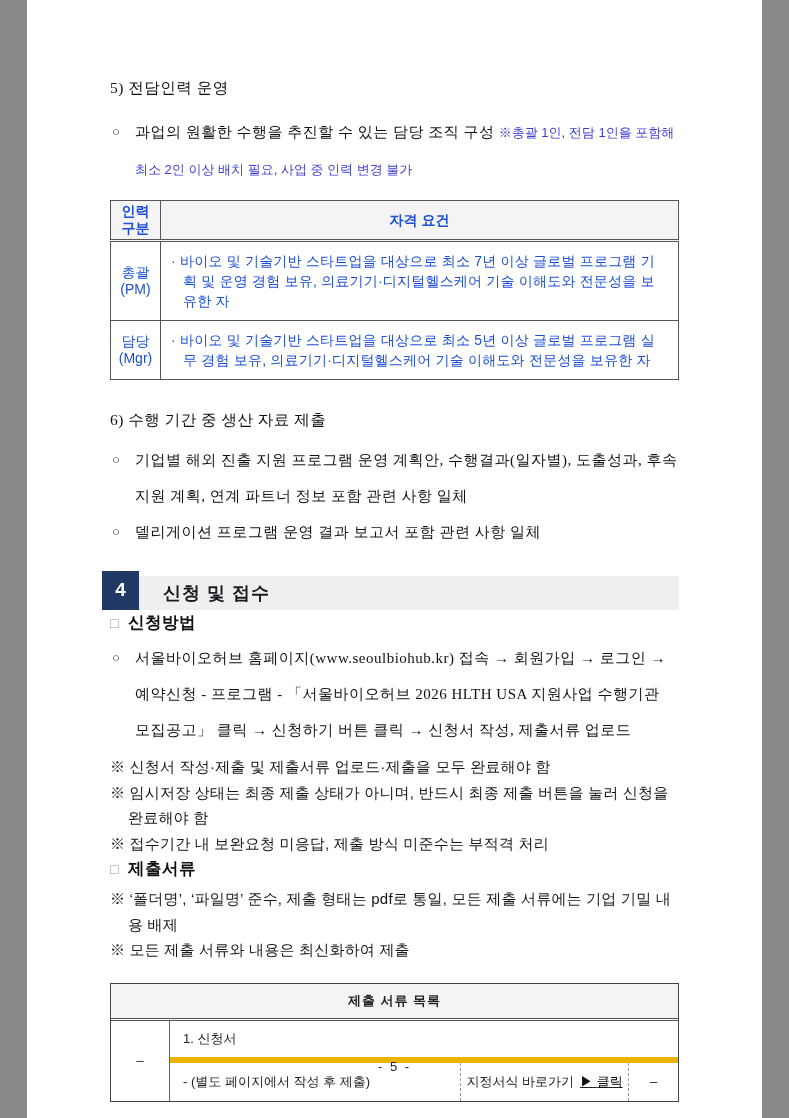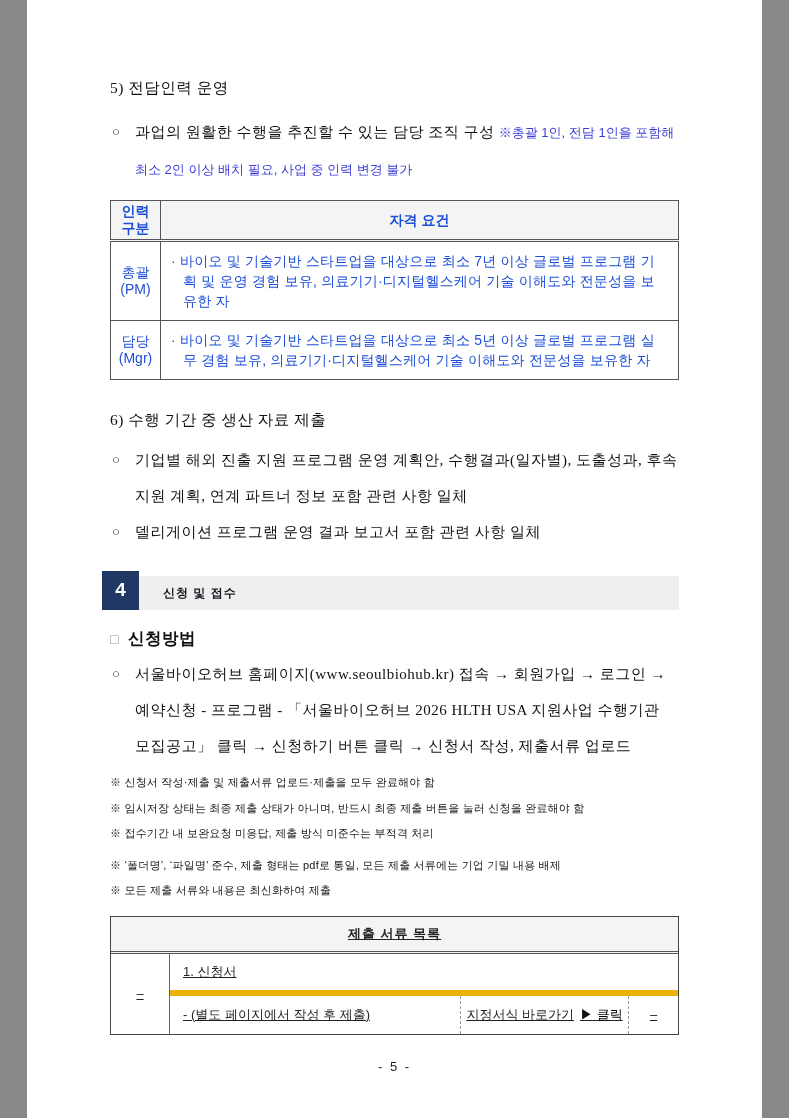--- a/index.html
+++ b/index.html
@@ -92,60 +92,59 @@
     background: #203864;
     color: #ffffff;
     display: flex; align-items: center; justify-content: center;
     font-family: "Liberation Sans", sans-serif;
     font-size: 19px; font-weight: 700;
     position: relative;
     top: -3px; left: -8px;
   }
   .sectitle {
     font-family: "Liberation Sans", sans-serif;
-    font-size: 12px; font-weight: 700;
+    font-size: 18px; font-weight: 700;
     color: #181a22;
     letter-spacing: 1px;
     margin-left: 16px;
   }
 
   
   .sub-heading {
     font-family: Liberation Serif, serif;
     font-size: 16.5px; font-weight: 700;
     color: #111;
-    margin-top: 18px;
+    margin-top: 2px;
     letter-spacing: 0.5px;
   }
   .square-marker {
     color: #9a9a9a;
     font-size: 14px;
     font-weight: 400;
     margin-right: 9px;
   }
 
   
   .note-line {
     font-family: "Liberation Sans", sans-serif;
-    font-size: 11px;
+    font-size: 15px;
     line-height: 25.5px;
     color: #161616;
     padding-left: 18px;
     text-indent: -18px;
     letter-spacing: 0.2px;
   }
 
   
   .dtable {
-    margin-top: 12px;
+    margin-top: 20px;
     border: 1px solid #444;
     font-family: "Liberation Sans", sans-serif;
     font-size: 13px;
     color: #222;
-    text-decoration: underline;
   }
   .dtable-header {
     height: 37px;
     background: #f4f4f4;
     border-bottom: 3px double #555;
     display: flex; align-items: center; justify-content: center;
     font-weight: 700;
     letter-spacing: 1px;
   }
   .dtable-body { display: grid; grid-template-columns: 59px 1fr; }
@@ -247,20 +246,23 @@
     </div>
     <div class="gap-6"></div>
     <div class="bullet-line">
       <span class="bullet-marker">○</span><span>서울바이오허브 홈페이지(www.seoulbiohub.kr) 접속 → 회원가입 → 로그인 → 예약신청 - 프로그램 - 「서울바이오허브 2026 HLTH USA 지원사업 수행기관 모집공고」 클릭 → 신청하기 버튼 클릭 → 신청서 작성, 제출서류 업로드</span>
     </div>
     <div class="gap-6"></div>
     <div class="note-line">※ 신청서 작성·제출 및 제출서류 업로드·제출을 모두 완료해야 함</div>
     <div class="note-line">※ 임시저장 상태는 최종 제출 상태가 아니며, 반드시 최종 제출 버튼을 눌러 신청을 완료해야 함</div>
     <div class="note-line">※ 접수기간 내 보완요청 미응답, 제출 방식 미준수는 부적격 처리</div>
 
+    <div class="sub-heading">
+      <span class="square-marker">□</span><span>제출서류</span>
+    </div>
     <div class="gap-6"></div>
     <div class="note-line">※ ‘폴더명’, ‘파일명’ 준수, 제출 형태는 pdf로 통일, 모든 제출 서류에는 기업 기밀 내용 배제</div>
     <div class="note-line">※ 모든 제출 서류와 내용은 최신화하여 제출</div>
 
     <div class="dtable">
       <div class="dtable-header">제출 서류 목록</div>
       <div class="dtable-body">
         <div class="dtable-index">–</div>
         <div>
           <div class="drow-a">1. 신청서</div>

